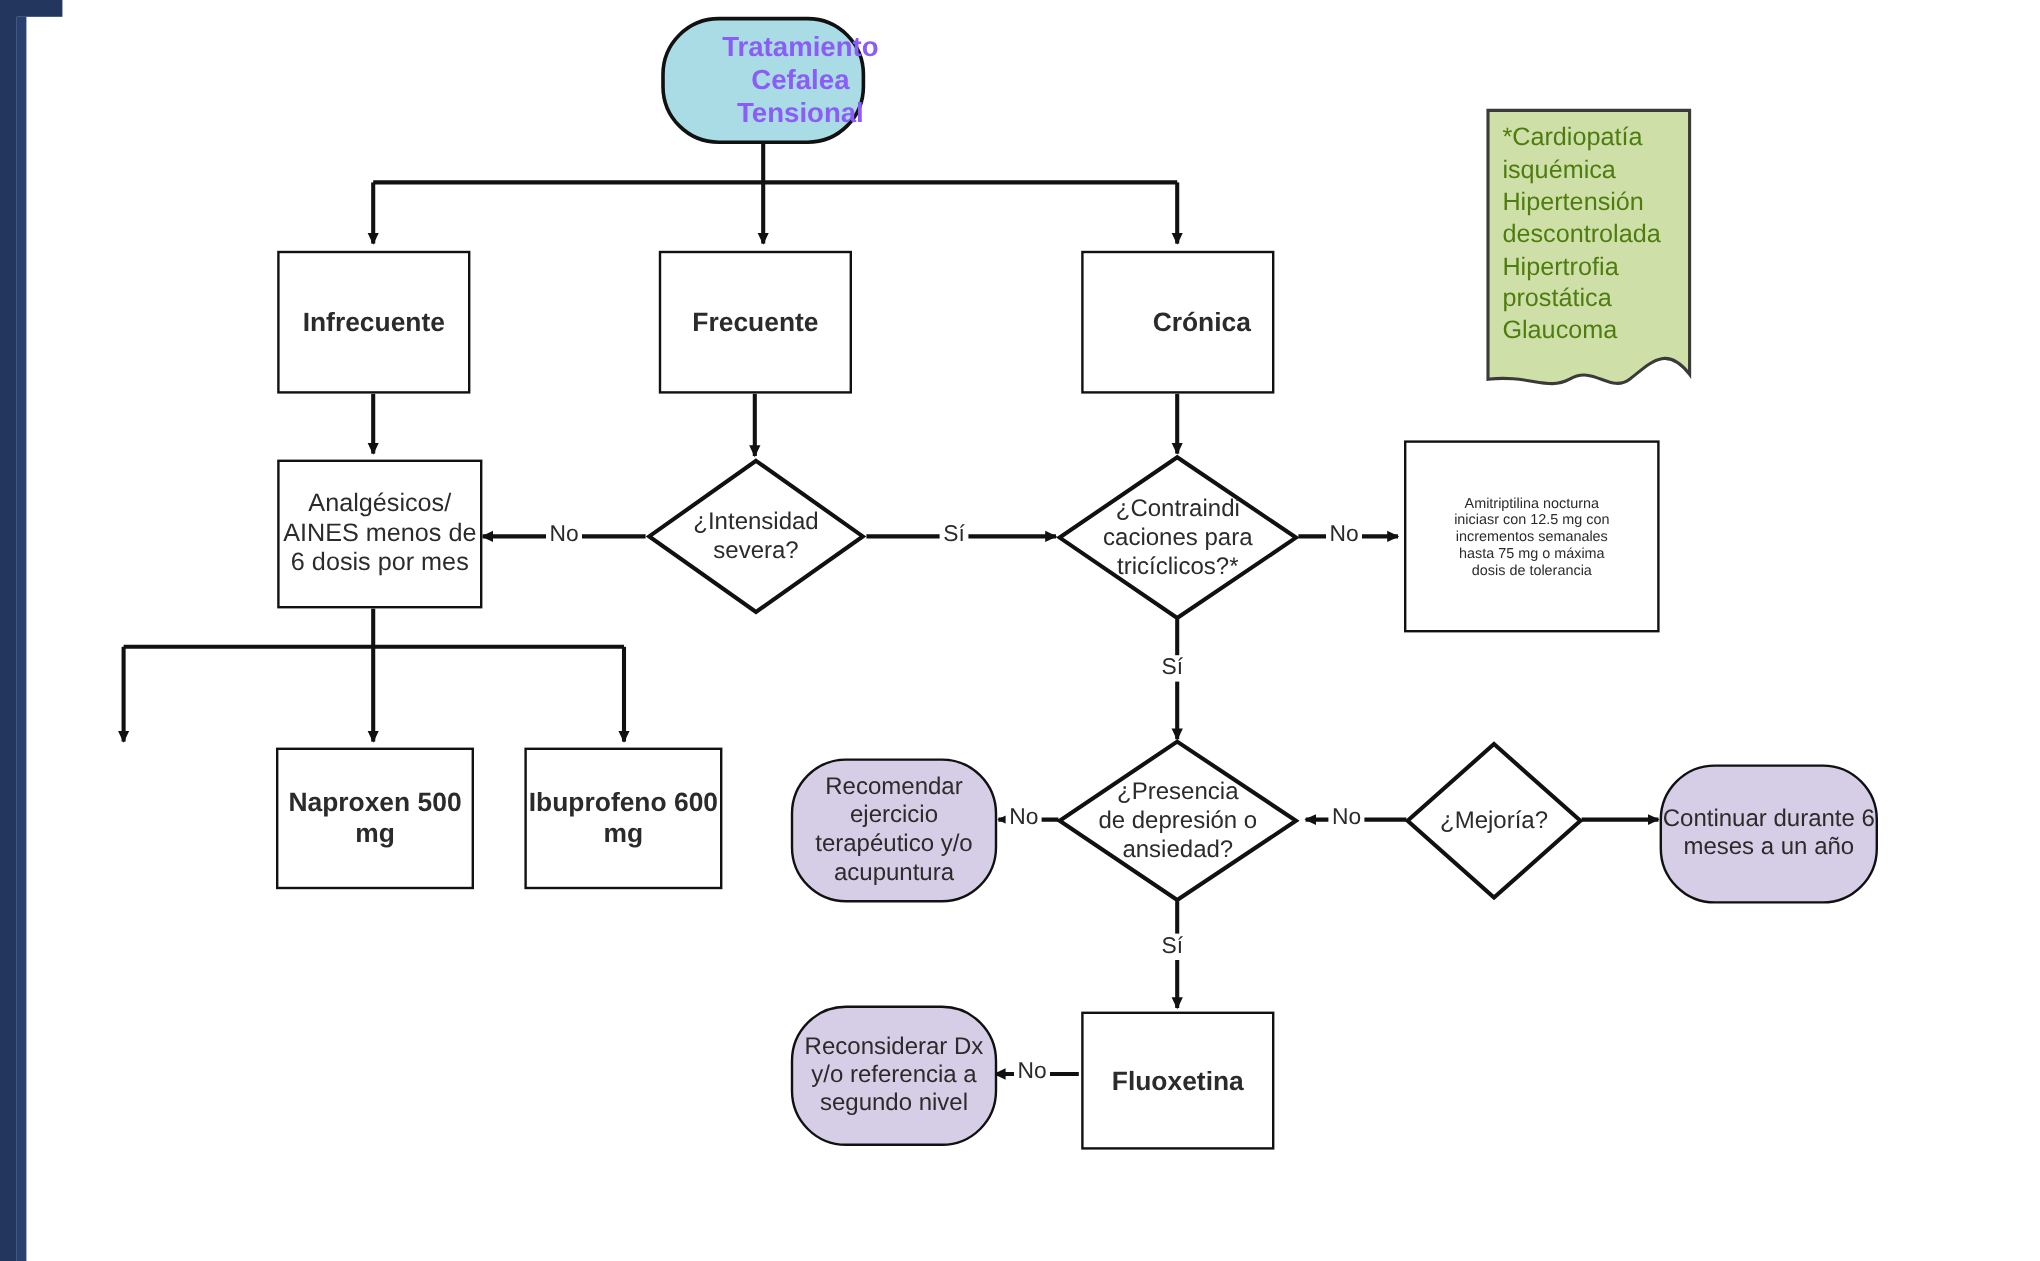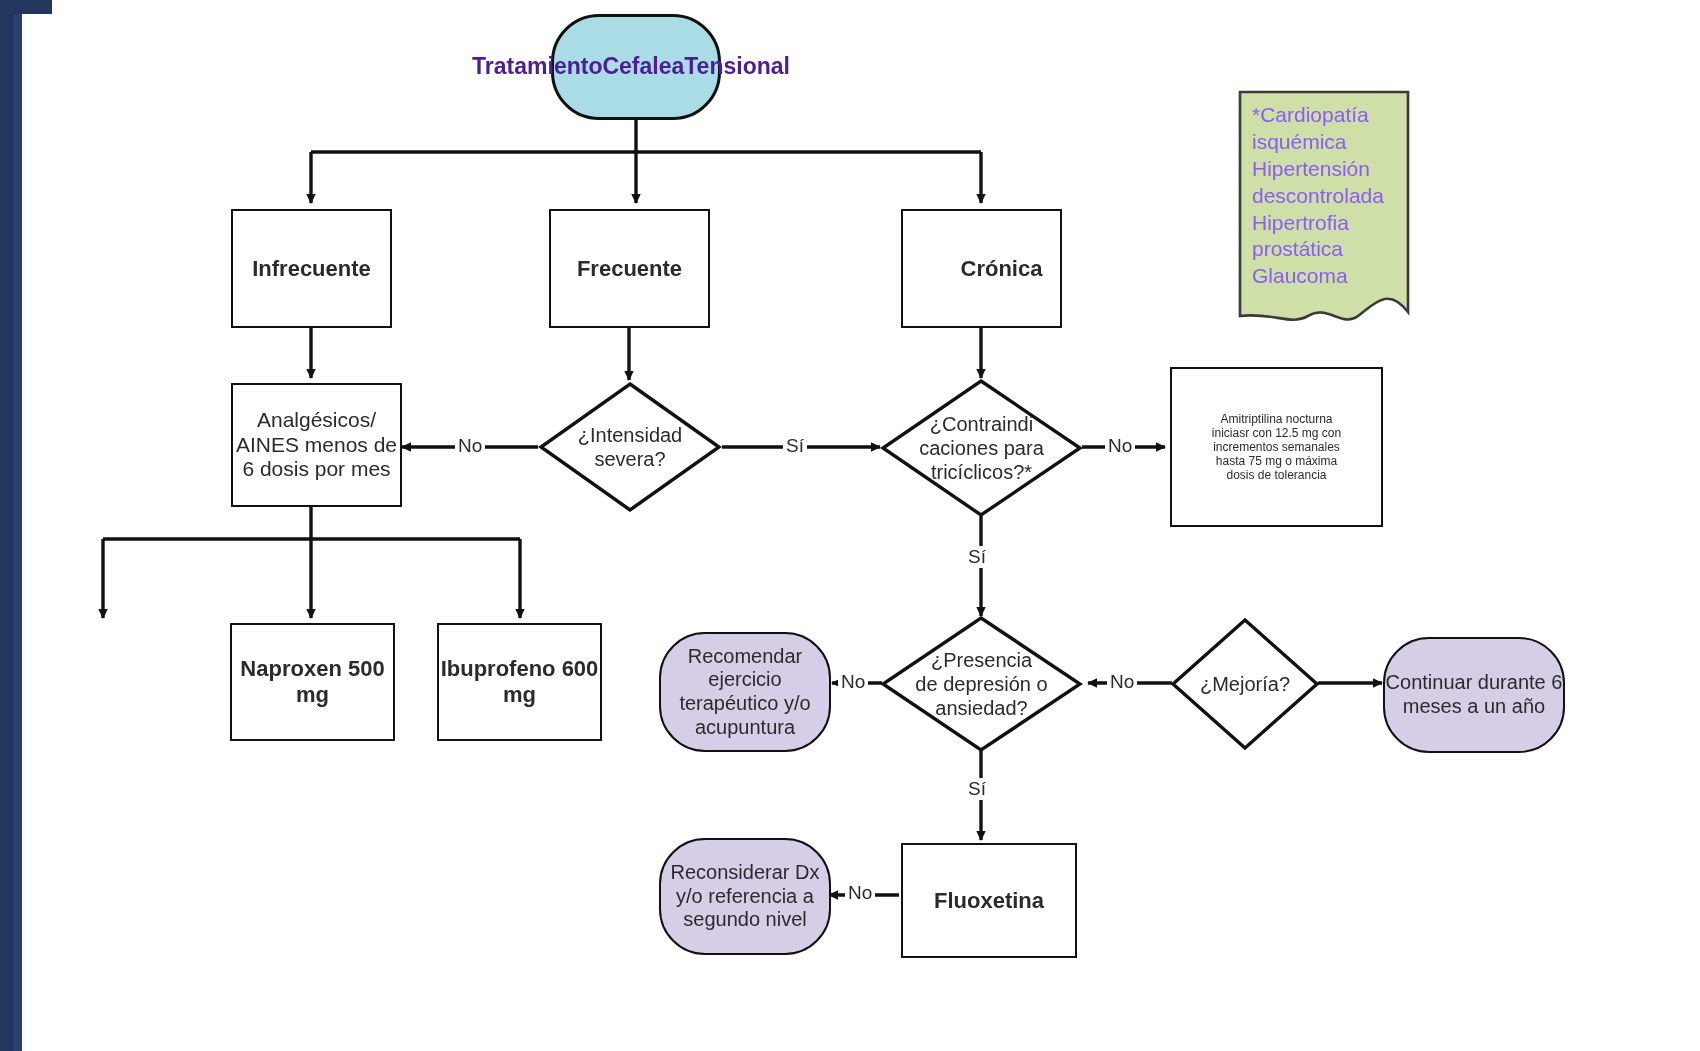--- a/index.html
+++ b/index.html
@@ -25,21 +25,21 @@
   .stadium{border:3px solid #111;background:#aadce6;border-radius:48px;
            font-weight:bold;font-size:23px;color:#1a1a1a;}
   .pill{border:2.5px solid #111;background:#d6cee6;border-radius:46px;font-size:20px;}
 
   .diamond-wrap{position:absolute;}
   .diamond-wrap svg{position:absolute;left:0;top:0;}
   .diamond-label{position:absolute;left:0;top:0;width:100%;height:100%;
       display:flex;align-items:center;justify-content:center;text-align:center;
       font-size:20px;color:#2b2b2b;line-height:1.2;pointer-events:none;}
 
-  .note{position:absolute;font-size:21px;color:#8b5cf6;line-height:1.28;}
+  .note{position:absolute;font-size:21px;color:#4d7c0f;line-height:1.28;}
   .note .note-body{position:absolute;left:0;top:0;width:100%;height:100%;
       box-sizing:border-box;padding:12px 10px 10px 14px;}
 
   .edge-label{position:absolute;font-size:19px;color:#2b2b2b;background:#ffffff;
       padding:0 3px;white-space:nowrap;}
 </style>
 </head>
 <body>
 
 <div id="page">
@@ -95,22 +95,22 @@
          continuar --&gt;
         <path d="M1318,683 L1382,683" marker-end="url(#ah)"></path>
          fluoxetina --&gt;
         <path d="M981,751 L981,840" marker-end="url(#ah)"></path>
          reconsiderar --&gt;
         <path d="M899,895 L829,895" marker-end="url(#ah)"></path>
       </g>
     </svg>
 
     <div class="node stadium" style="left:551px;top:14px;width:170px;height:106px;"></div>
-    <div class="node" style="left:546px;top:14px;width:170px;height:106px;flex-direction:row;
-         font-weight:bold;font-size:23px;color:#4c1d95;pointer-events:none;">
+    <div class="node" style="left:582px;top:14px;width:170px;height:106px;flex-direction:column;
+         font-weight:bold;font-size:23px;color:#8b5cf6;pointer-events:none;">
       <span>Tratamiento</span>
       <span>Cefalea</span>
       <span>Tensional</span>
     </div>
 
     <div class="node rect bold" style="left:231px;top:209px;width:161px;height:119px;">
       <span>Infrecuente</span>
     </div>
     <div class="node rect bold" style="left:549px;top:209px;width:161px;height:119px;">
       <span>Frecuente</span>
@@ -134,21 +134,21 @@
     </div>
 
     <div class="node rect" style="left:1170px;top:367px;width:213px;height:160px;flex-direction:column;font-size:12px;">
       <span>Amitriptilina nocturna</span>
       <span>iniciasr con 12.5 mg con</span>
       <span>incrementos semanales</span>
       <span>hasta 75 mg o máxima</span>
       <span>dosis de tolerancia</span>
     </div>
 
-    <div class="node rect bold" style="left:901px;top:843px;width:176px;height:115px;justify-content:center;">
+    <div class="node rect bold" style="left:901px;top:843px;width:161px;height:115px;justify-content:center;">
       <span>Fluoxetina</span>
     </div>
 
     <div class="diamond-wrap" style="left:538px;top:381px;width:184px;height:132px;">
       <svg width="184" height="132" viewBox="0 0 184 132">
         <polygon points="92,3 181,66 92,129 3,66" fill="#ffffff" stroke="#111" stroke-width="3.4"></polygon>
       </svg>
       <div class="diamond-label" style="flex-direction:column;">
         <span>¿Intensidad</span>
         <span>severa?</span>

